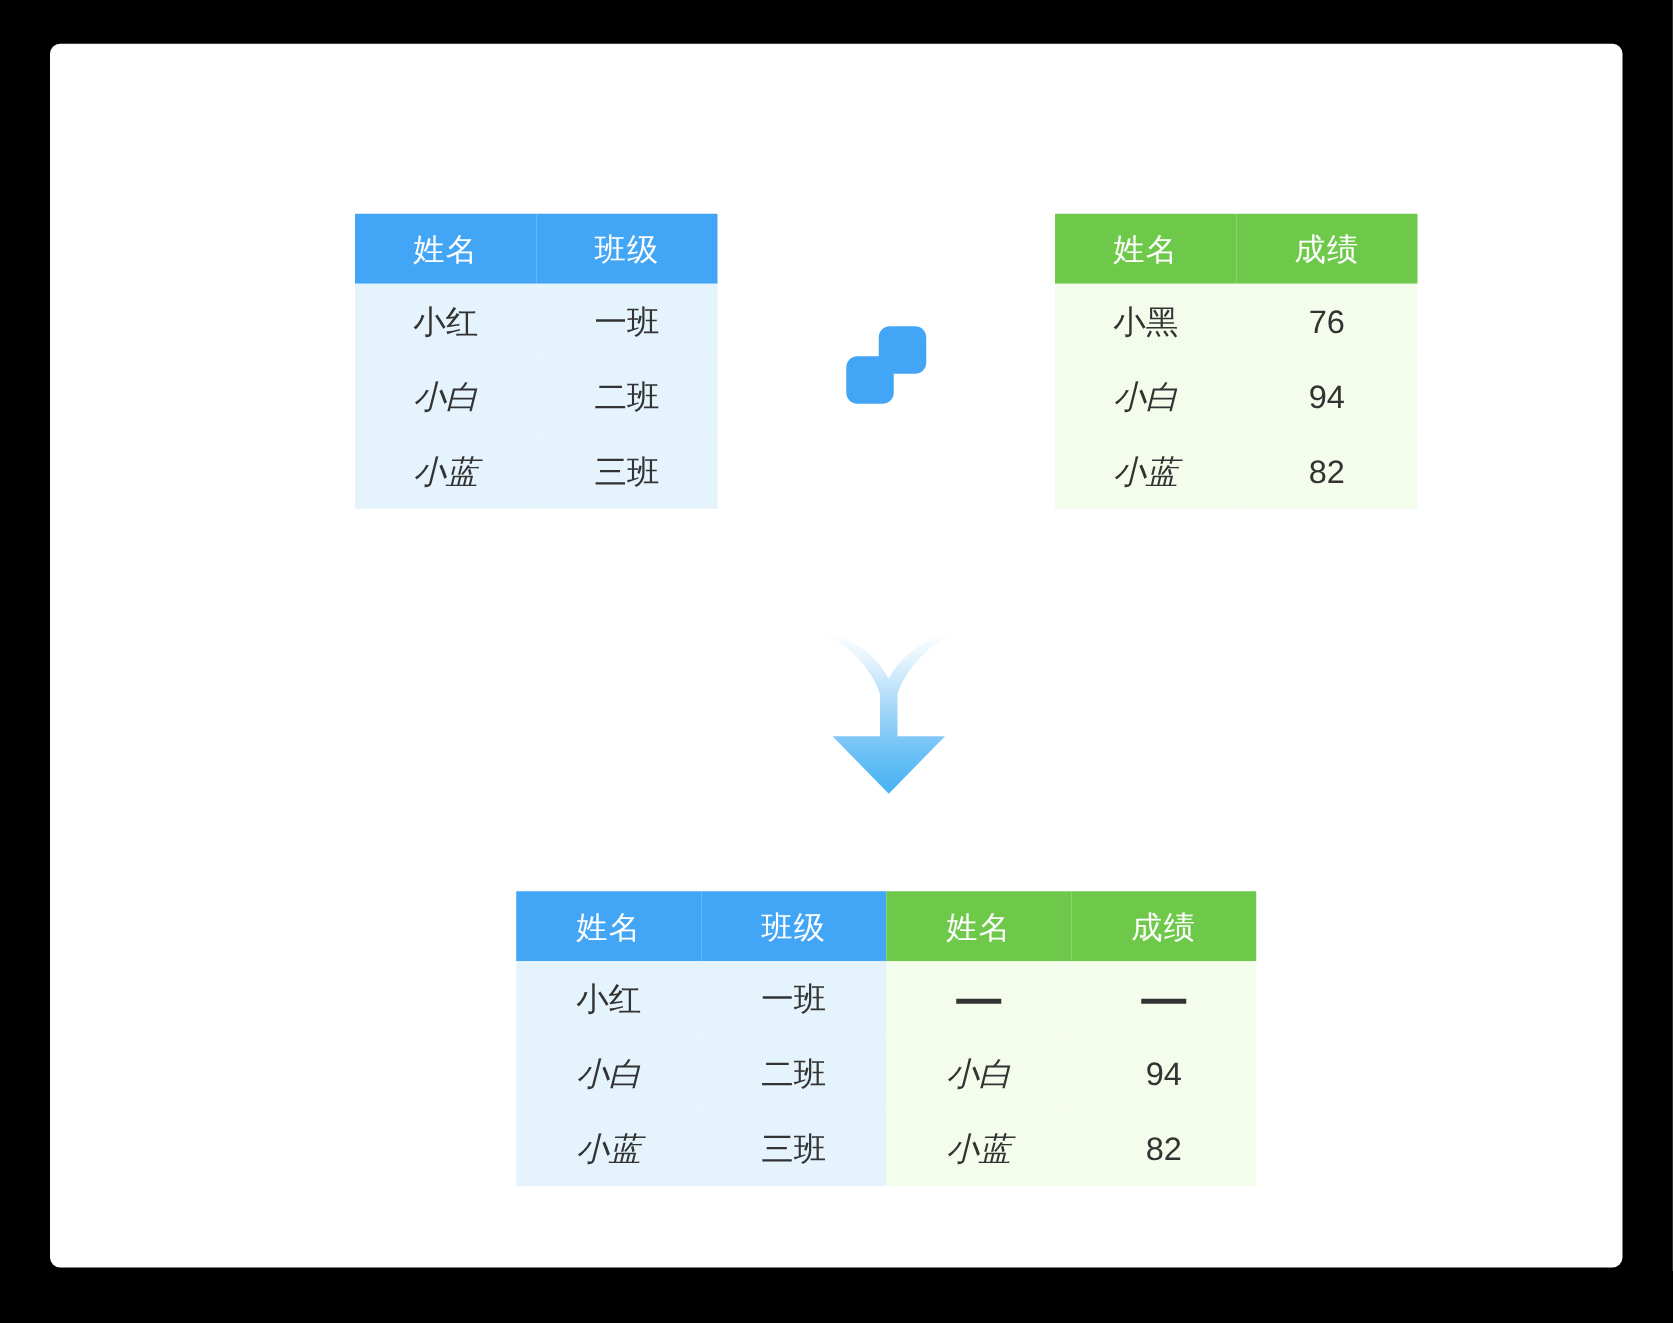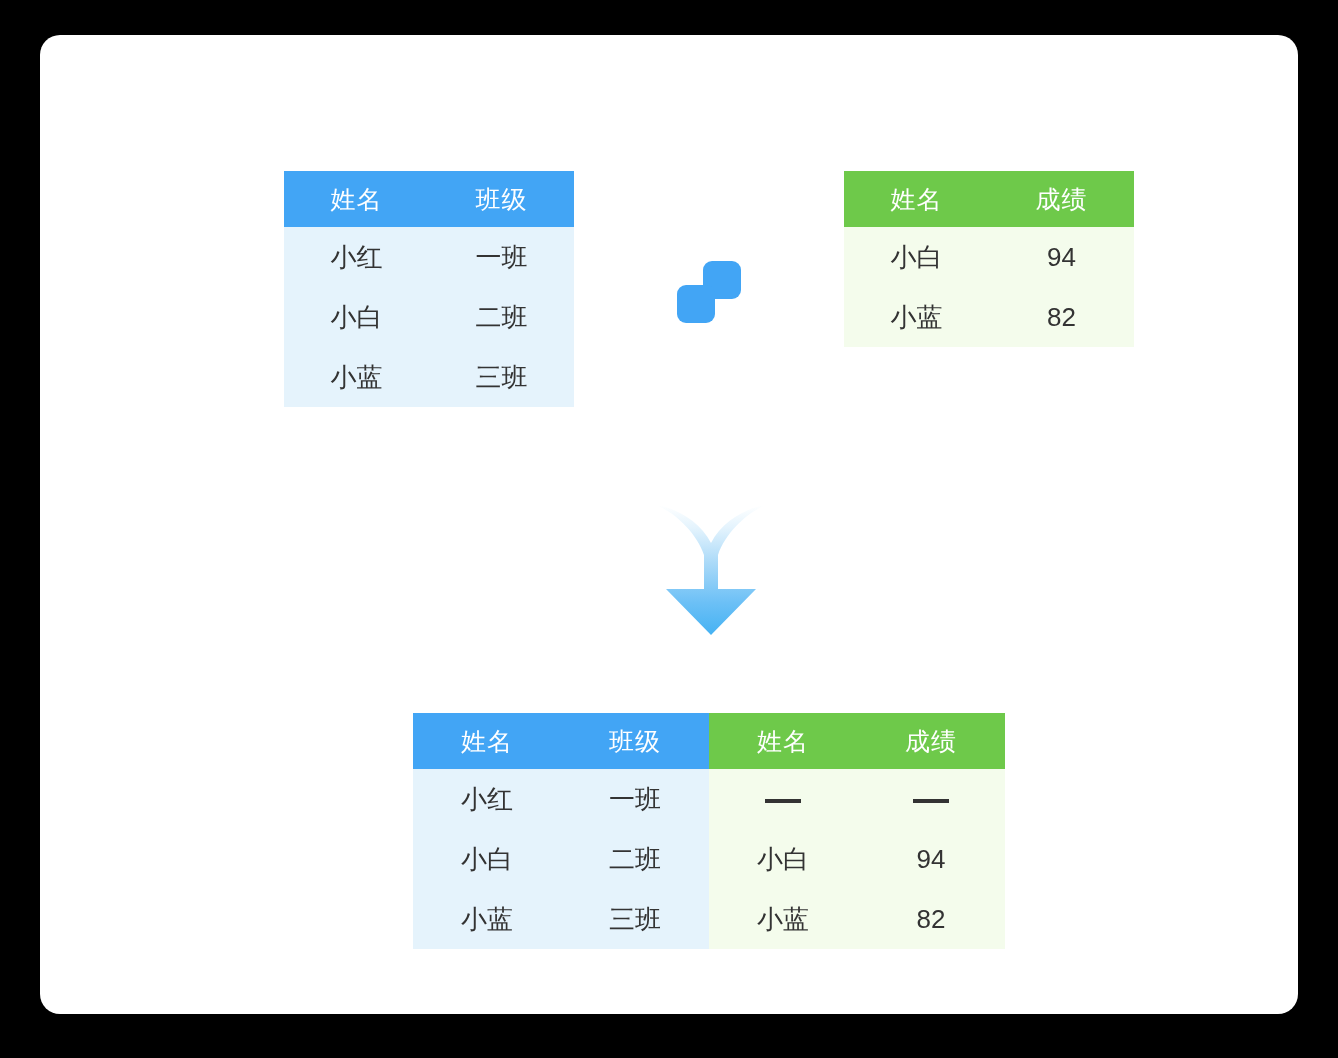--- a/index.html
+++ b/index.html
@@ -19,21 +19,21 @@
     background: #000000;
   }
 
   #card {
     position: absolute;
     left: 40px;
     top: 35px;
     width: 1258px;
     height: 979px;
     background: #ffffff;
-    border-radius: 20px;
+    border-radius: 8px;
   }
 
   
   .tbl {
     position: absolute;
     border-collapse: collapse;
     table-layout: fixed;
   }
   .tbl th, .tbl td {
     padding: 0;
@@ -53,21 +53,21 @@
     color: #333333;
   }
   .tbl tbody tr:first-child td { padding-top: 0; }
   .tbl tbody tr:last-child  td { padding-bottom: 0; }
 
   .hdr-blue  { background: #42a5f5; }
   .hdr-green { background: #6ec94a; }
   .body-blue  { background: #e5f3fc; }
   .body-green { background: #f4fcec; }
 
-  .name-hl { color: #3f68e0; }
+  .name-hl { color: #3f68e0; font-style: italic; }
   .plain   { color: #333333; }
 
   
   .dash {
     display: inline-block;
     width: 36px;
     height: 4px;
     background: #333333;
     vertical-align: middle;
   }
@@ -150,20 +150,24 @@
           <col class="c1">
           <col class="c2">
         </colgroup>
       <thead>
         <tr>
           <th class="hdr-green">姓名</th>
           <th class="hdr-green">成绩</th>
         </tr>
       </thead>
       <tbody>
+        <tr>
+          <td class="body-green plain">小黑</td>
+          <td class="body-green plain">76</td>
+        </tr>
         <tr>
           <td class="body-green name-hl">小白</td>
           <td class="body-green plain">94</td>
         </tr>
         <tr>
           <td class="body-green name-hl">小蓝</td>
           <td class="body-green plain">82</td>
         </tr>
       </tbody>
     </table>

